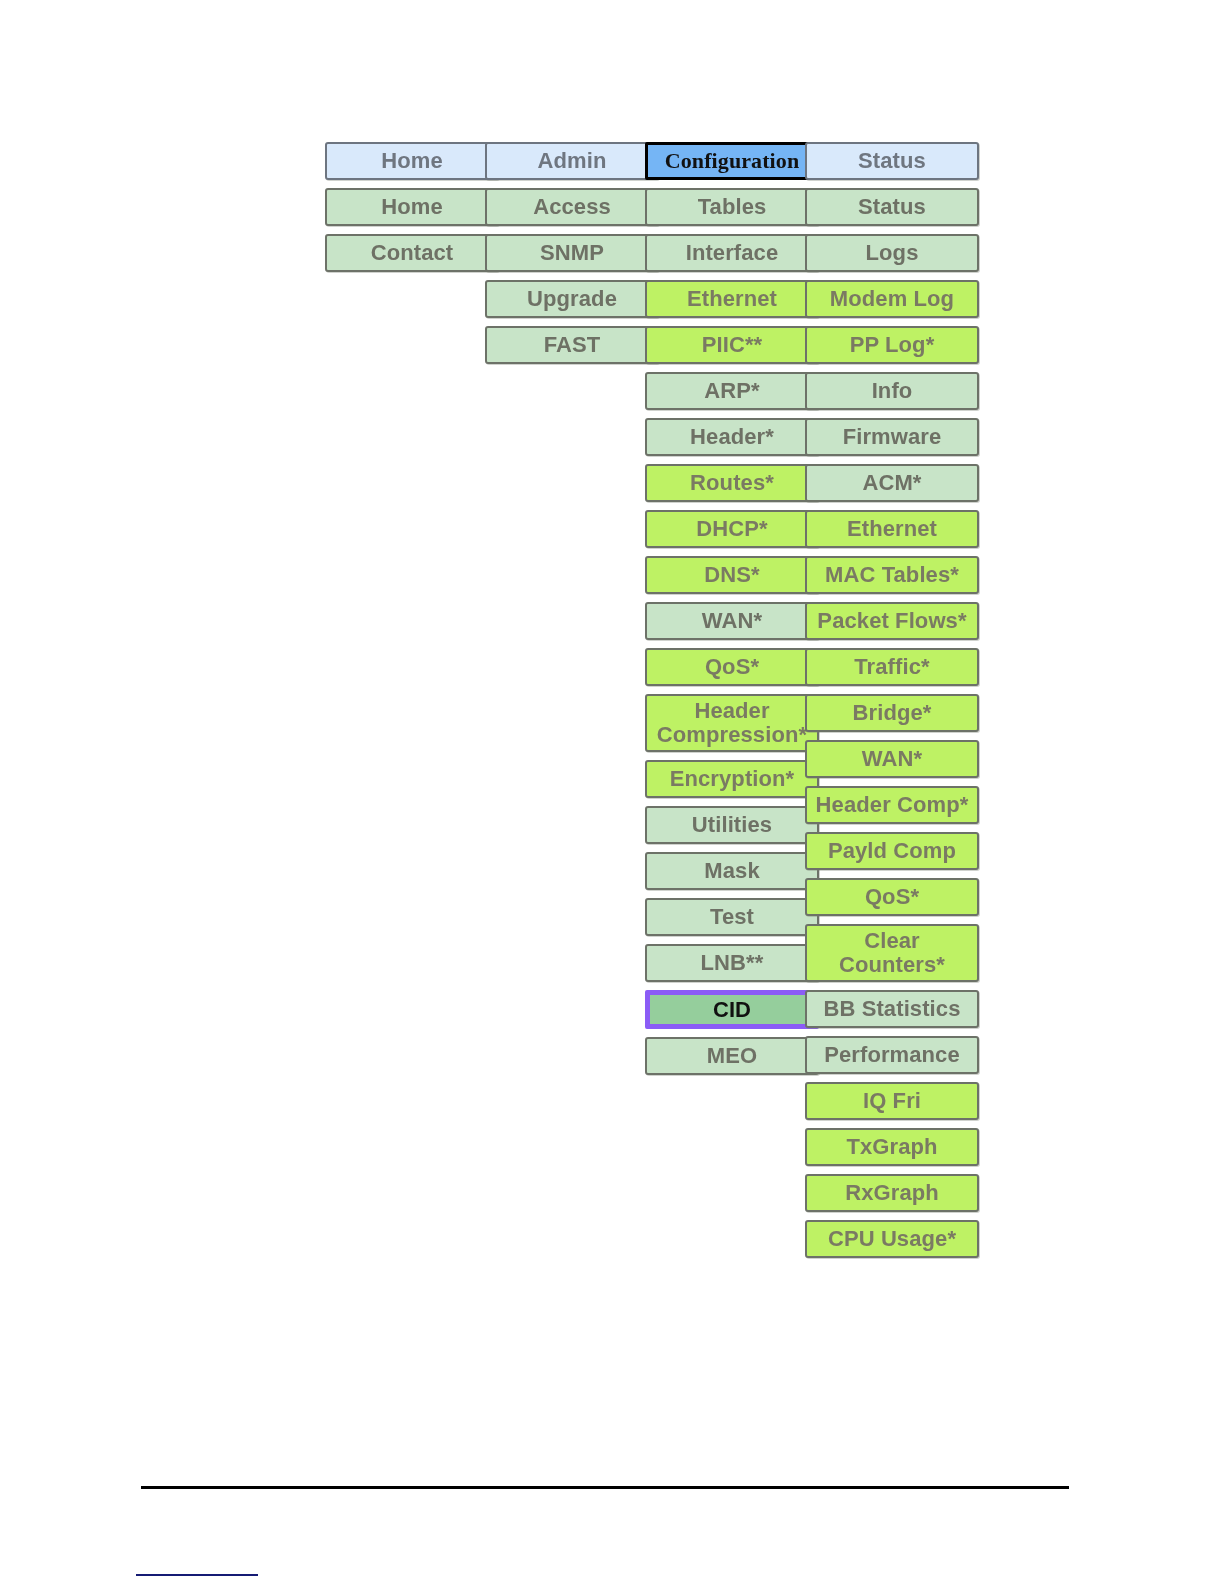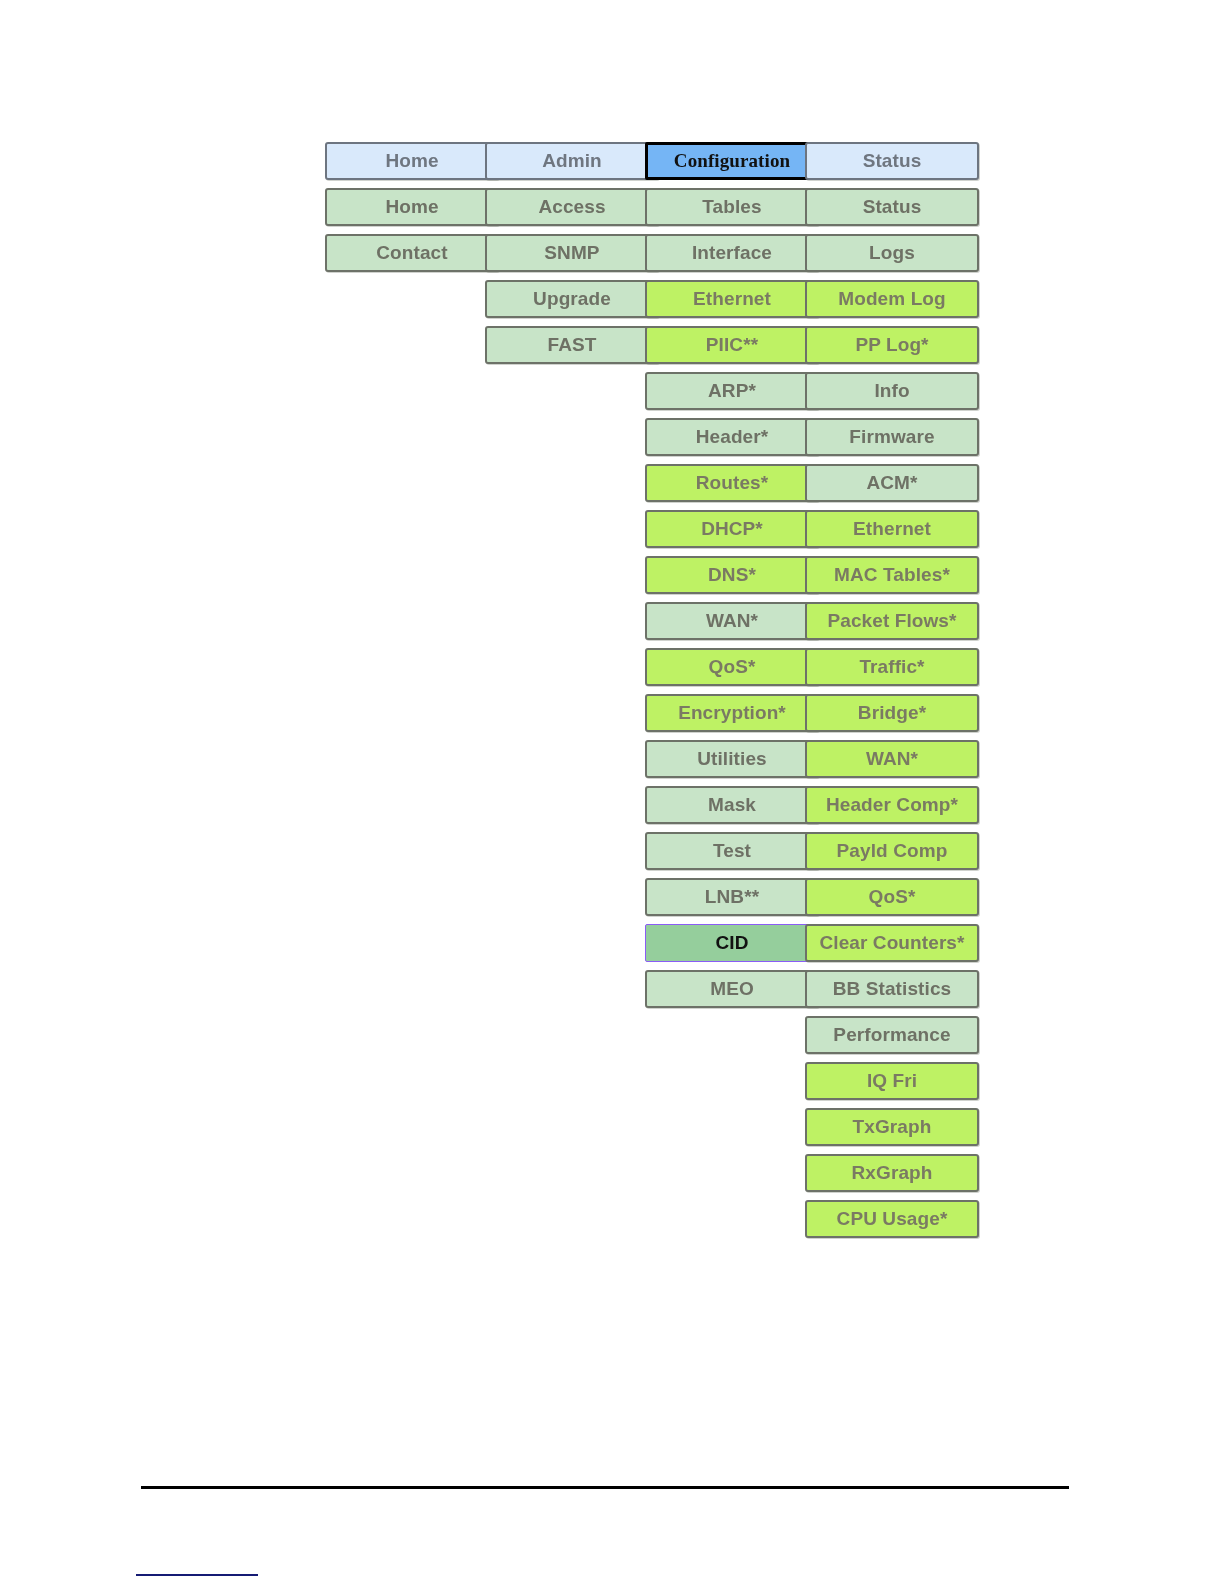--- a/index.html
+++ b/index.html
@@ -43,21 +43,21 @@
 
   .nav-box {
     width: 174px;
     min-height: 38px;
     border: 2px solid #6d7268;
     border-radius: 3px;
     display: flex;
     align-items: center;
     justify-content: center;
     text-align: center;
-    font-size: 19px;
+    font-size: 22px;
     font-weight: bold;
     letter-spacing: 0.1px;
     color: #6e7165;
     line-height: 1.08;
     padding: 3px 2px;
     background: #c7e3c7;
     box-shadow: 1px 1px 0 rgba(120,125,115,0.35);
   }
 
   .nav-box.two-line {
@@ -73,21 +73,21 @@
   .selected-blue {
     background: #75b5f5;
     border: 3px solid #000000;
     border-radius: 2px;
     color: #111111;
     box-shadow: none;
     font-family: Liberation Serif, serif;
   }
   .selected-green {
     background: #95ce9c;
-    border: 1px solid #8b5cf6;
+    border: 5px solid #8b5cf6;
     border-radius: 2px;
     color: #111111;
     box-shadow: none;
   }
 
   .hr-main {
     position: absolute;
     left: 141px;
     top: 1486px;
     width: 928px;
@@ -128,20 +128,21 @@
         <div class="nav-box fill-green">Interface</div>
         <div class="nav-box fill-yellow">Ethernet</div>
         <div class="nav-box fill-yellow">PIIC**</div>
         <div class="nav-box fill-green">ARP*</div>
         <div class="nav-box fill-green">Header*</div>
         <div class="nav-box fill-yellow">Routes*</div>
         <div class="nav-box fill-yellow">DHCP*</div>
         <div class="nav-box fill-yellow">DNS*</div>
         <div class="nav-box fill-green">WAN*</div>
         <div class="nav-box fill-yellow">QoS*</div>
+        <div class="nav-box fill-yellow two-line">Header Compression*</div>
         <div class="nav-box fill-yellow">Encryption*</div>
         <div class="nav-box fill-green">Utilities</div>
         <div class="nav-box fill-green">Mask</div>
         <div class="nav-box fill-green">Test</div>
         <div class="nav-box fill-green">LNB**</div>
         <div class="nav-box fill-green selected-green">CID</div>
         <div class="nav-box fill-green">MEO</div>
       </div>
       <div class="column">
         <div class="nav-box fill-blue">Status</div>

